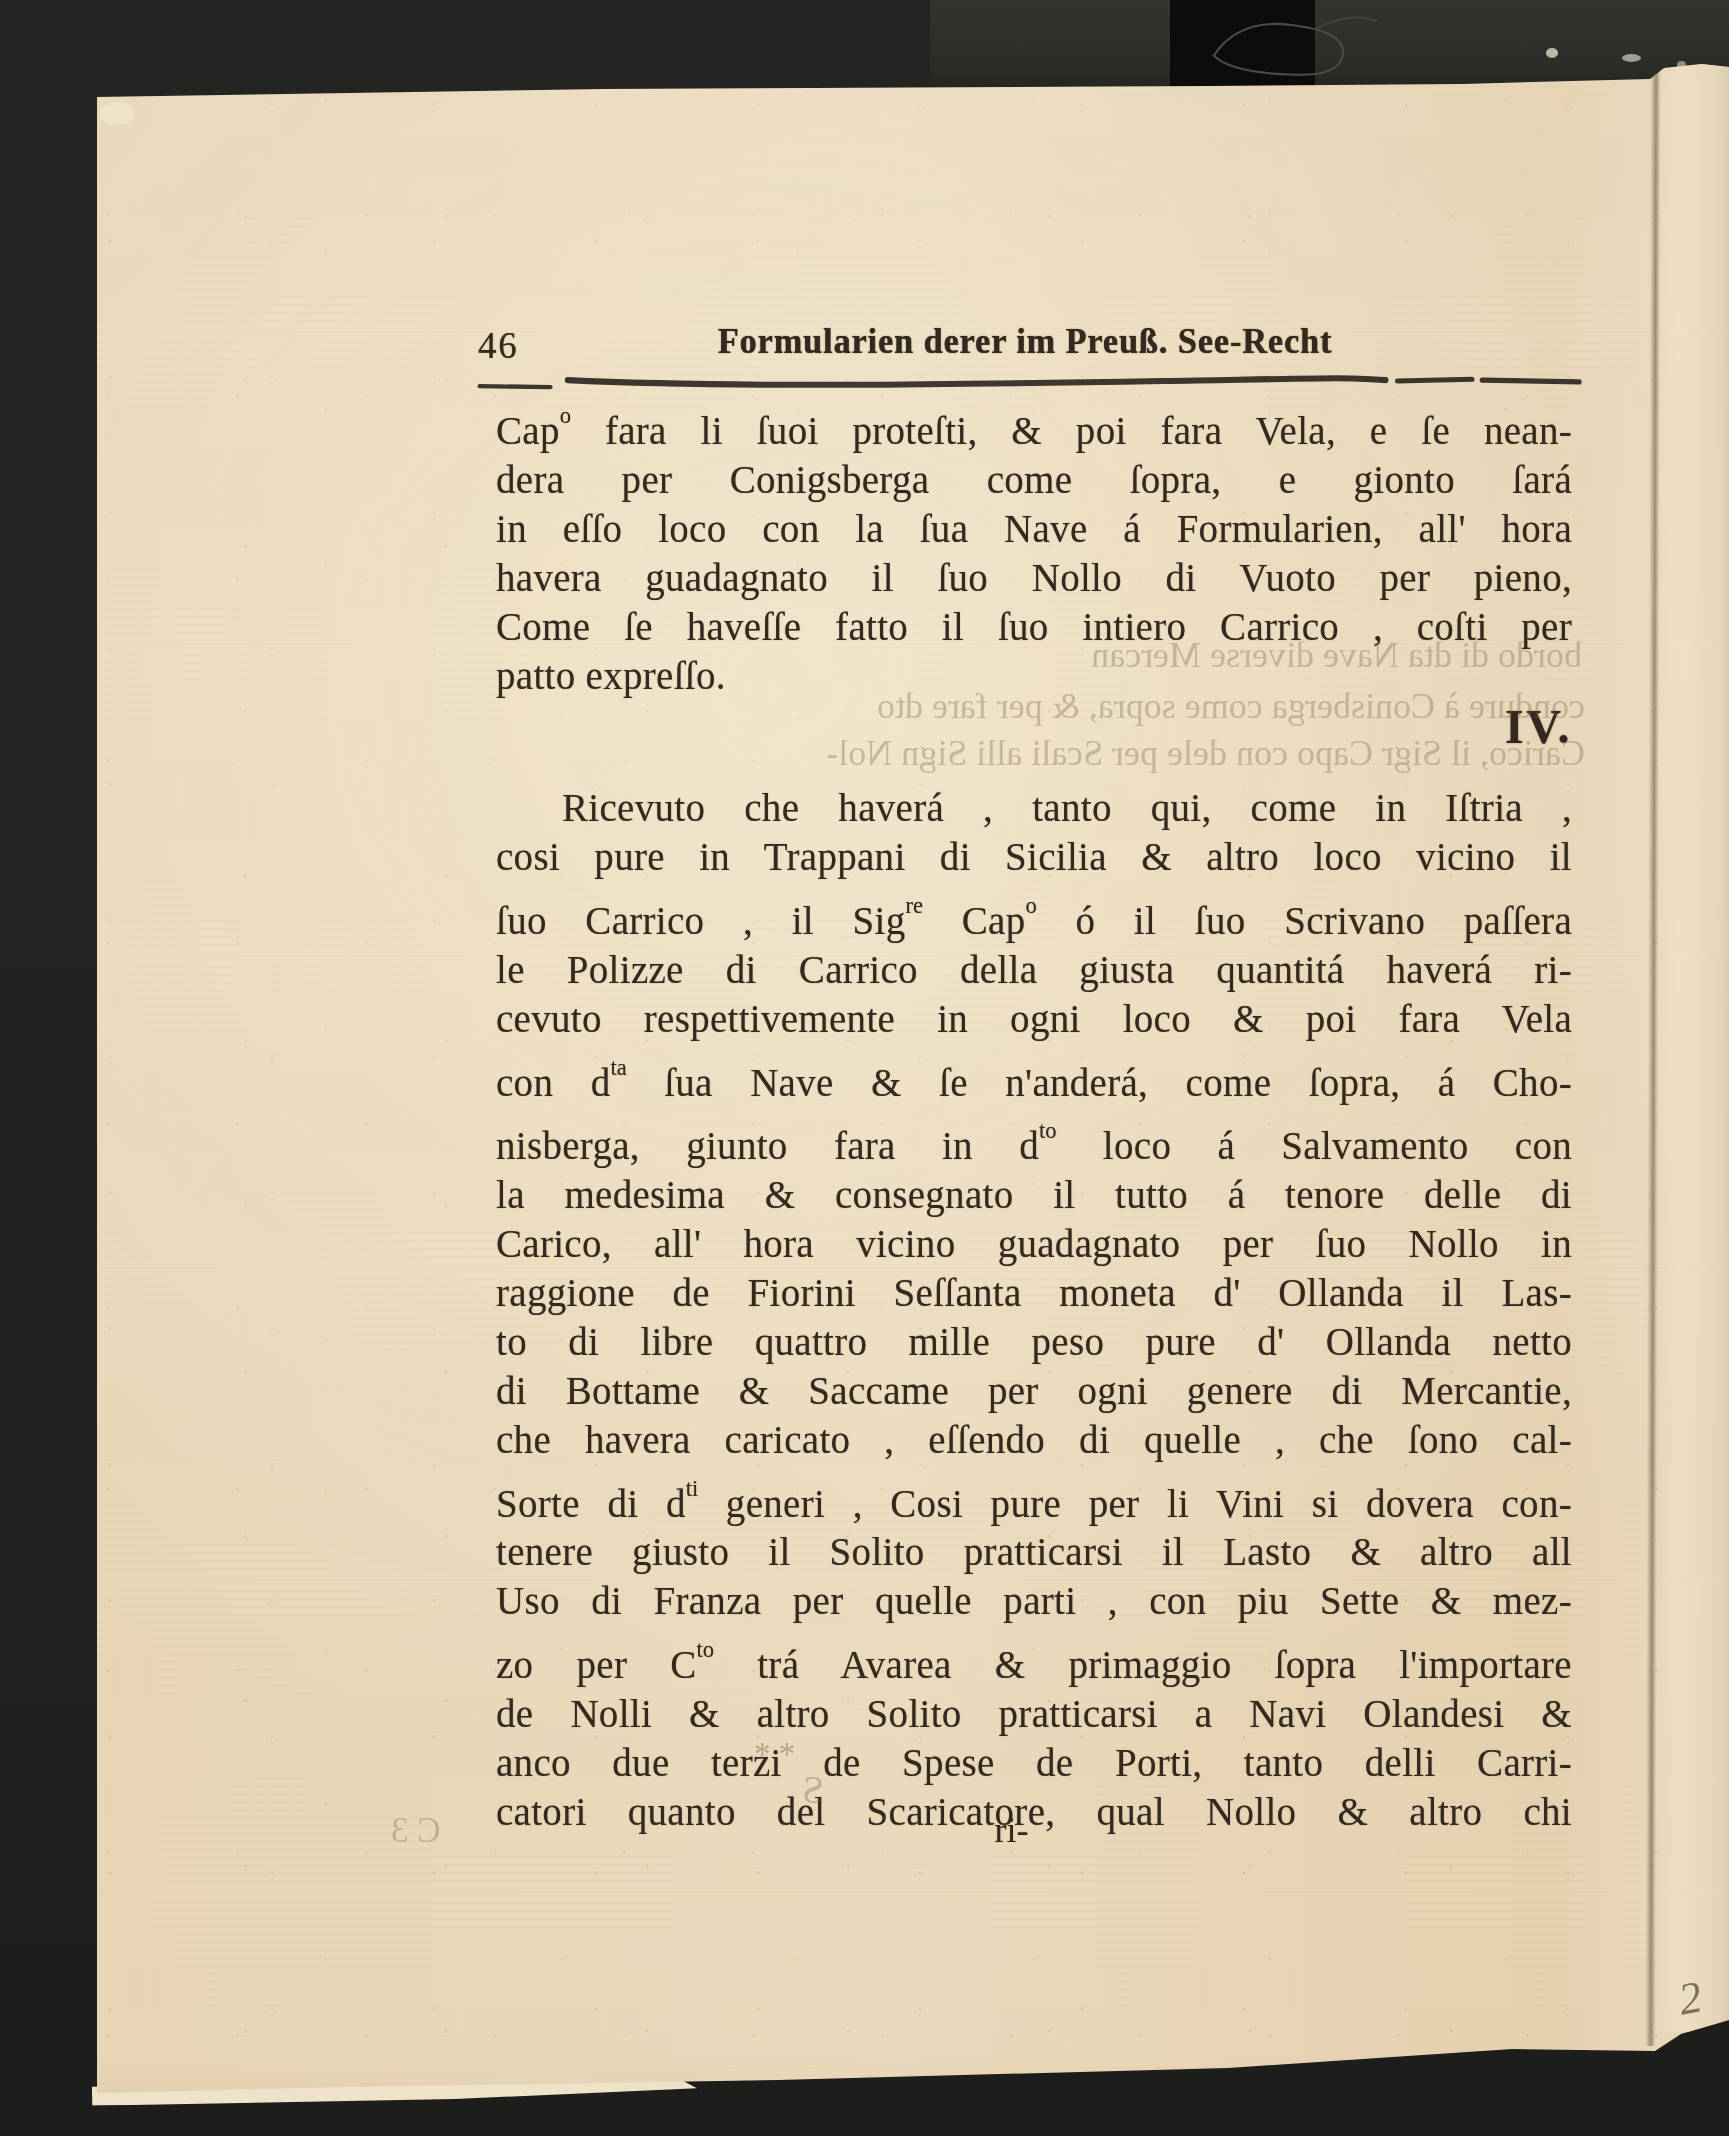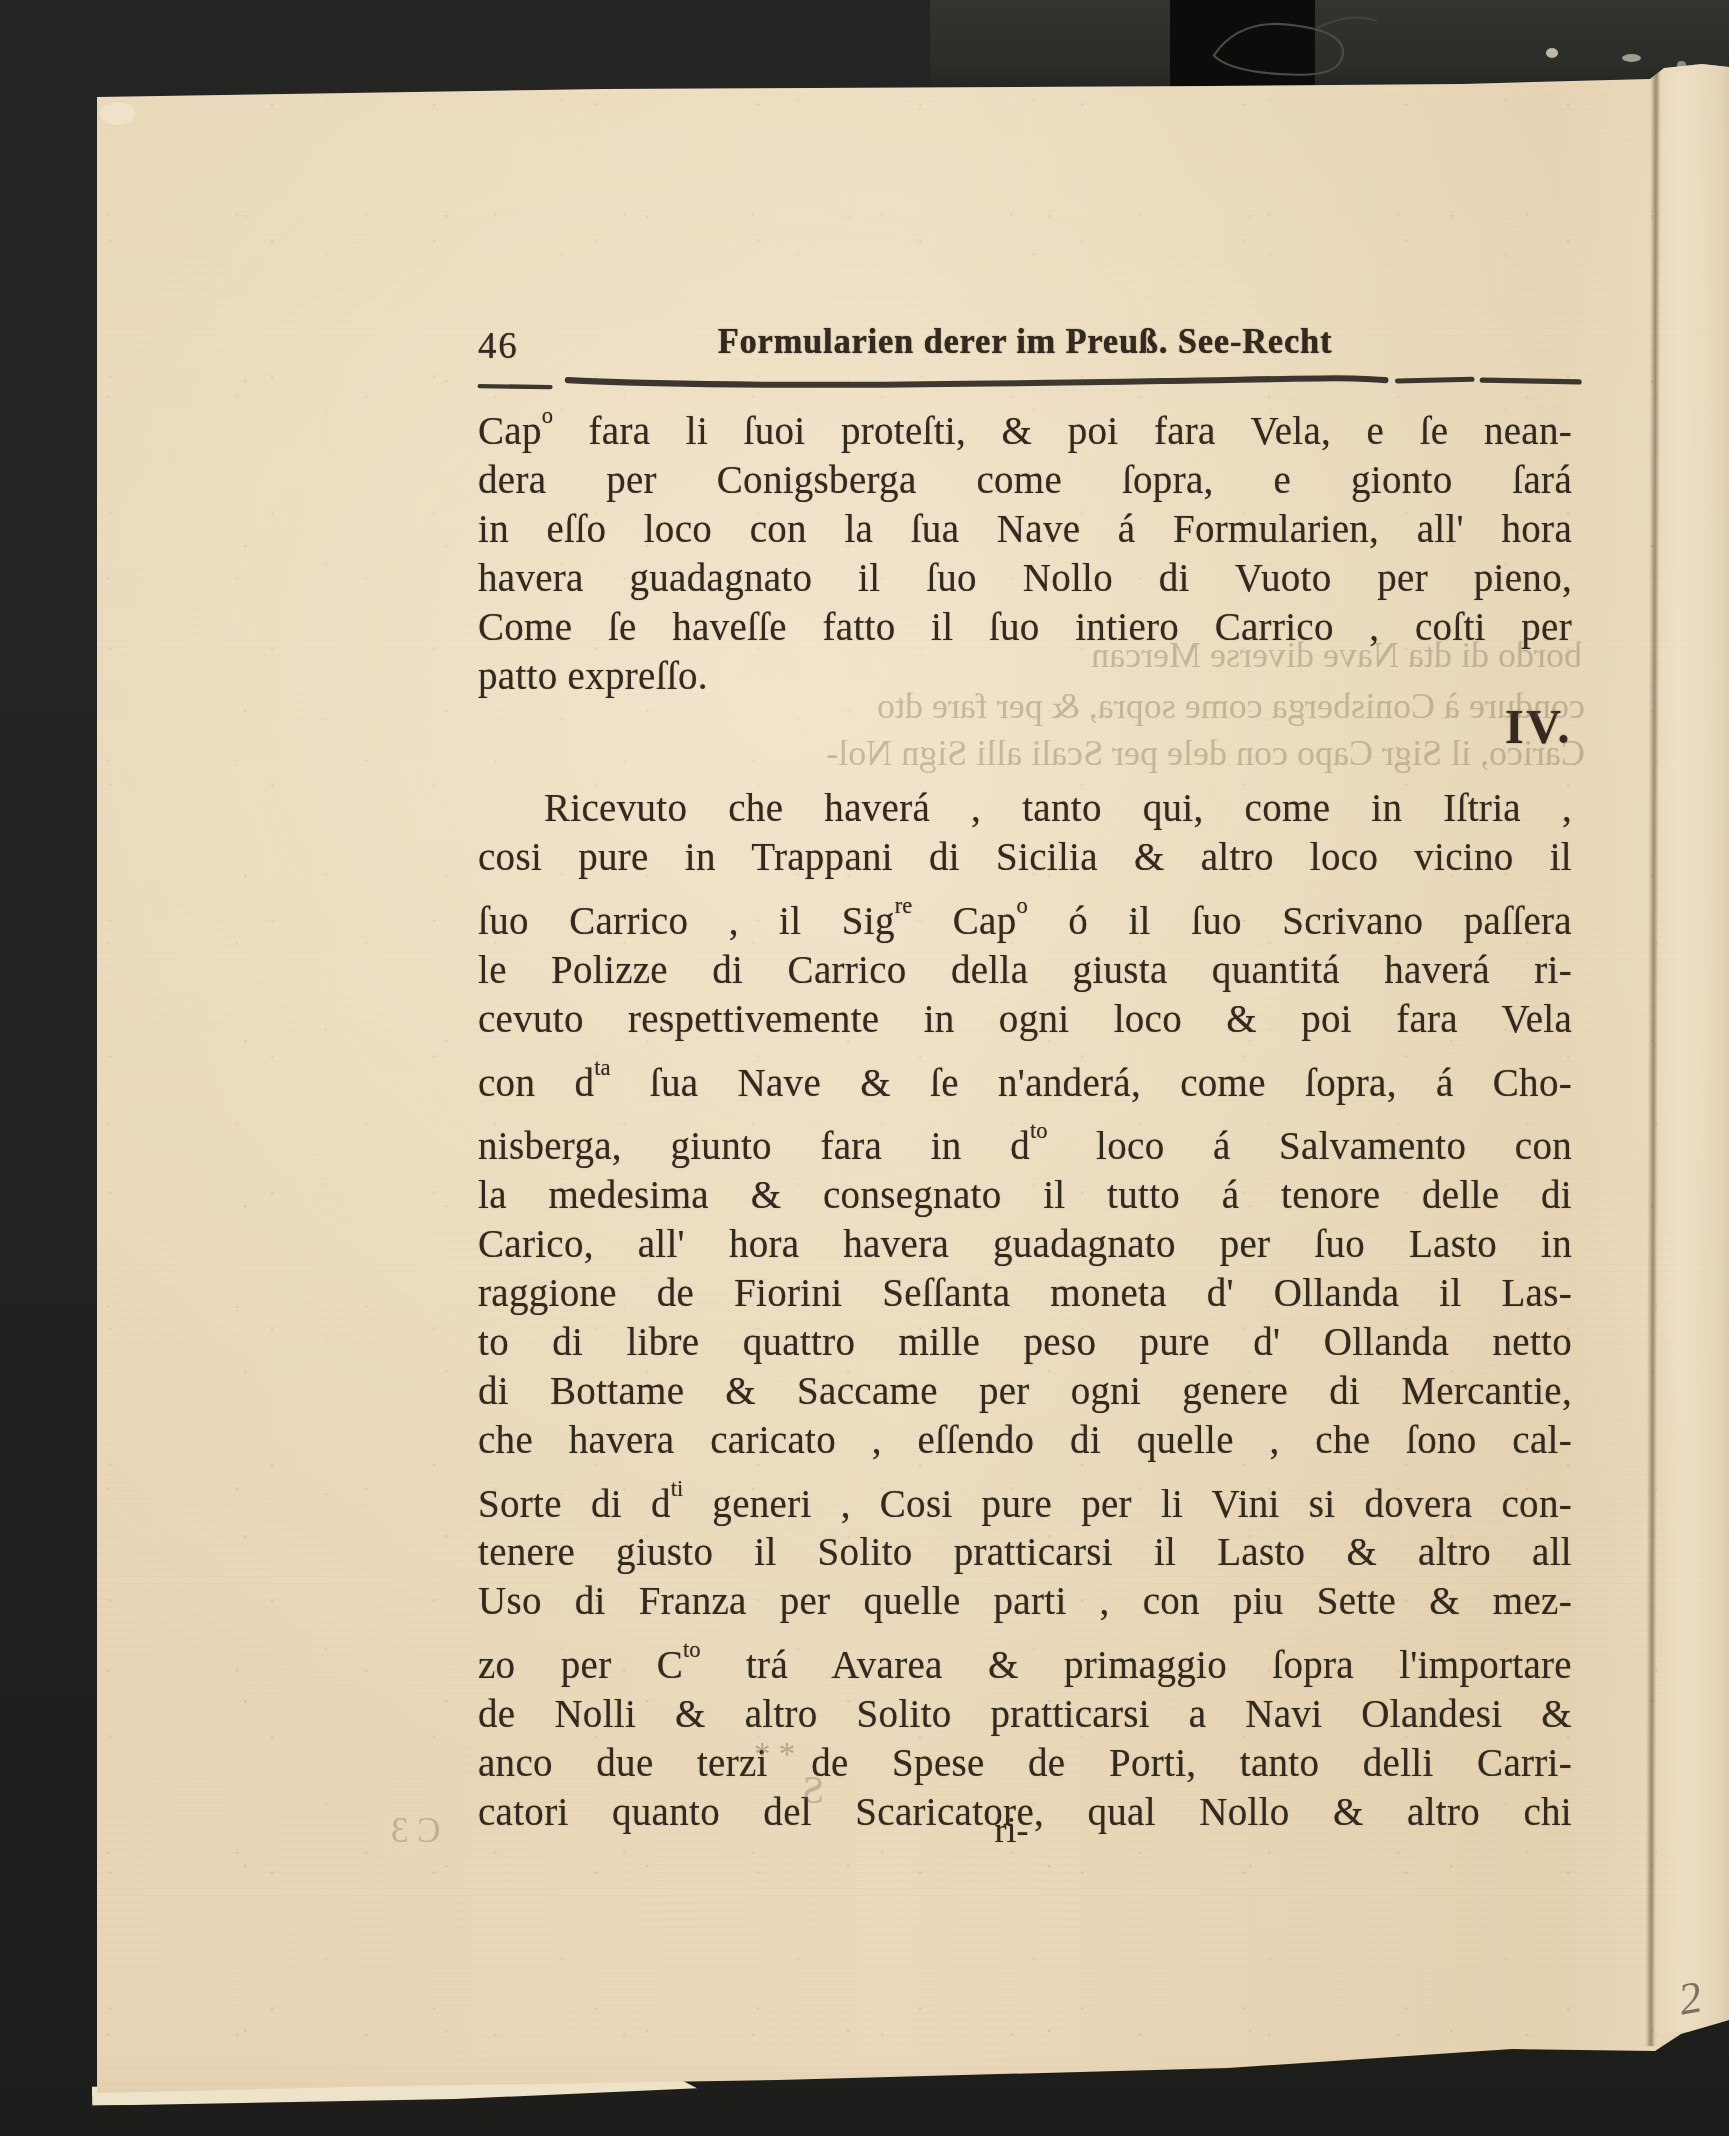--- a/index.html
+++ b/index.html
@@ -55,21 +55,21 @@
   .running-title{display:block;text-align:center;font-size:35px;font-weight:bold;
     letter-spacing:0.9px;transform:scaleX(.98);
     text-shadow:0 0 1.2px rgba(46,38,28,.8),0.5px 0 0 rgba(46,38,28,.5);}
   .rule{position:absolute;left:471px;top:368px;}
   
   .para{position:absolute;left:478px;width:1094px;}
   .p1{top:391px;}
   .p2{top:783px;}
   .line{font-size:39px;line-height:49px;letter-spacing:0.3px;
     text-align:justify;text-align-last:justify;white-space:nowrap;
-    text-shadow:0 0 1px rgba(52,43,33,.5);}
+    text-shadow:0 0 1px rgba(52,43,33,.5);margin-left:18px;}
   .line.short{text-align-last:left;}
   .p2 .line:first-child{text-indent:66px;}
   .line sup{font-size:58%;vertical-align:42%;letter-spacing:0;}
   .heading{position:absolute;left:478px;top:699px;width:1094px;text-align:right;
     font-size:48px;font-weight:bold;letter-spacing:2.6px;
     text-shadow:0 0 1.3px rgba(46,38,28,.7);}
   .catchword{position:absolute;left:470px;top:1809px;width:1083px;text-align:center;
     font-size:36px;text-shadow:0 0 1px rgba(52,43,33,.5);}
   
   .ghost{position:absolute;color:rgba(108,92,66,.32);font-size:36px;white-space:nowrap;
@@ -134,21 +134,21 @@
 
     <div class="para p2">
         <div class="line">Ricevuto che haverá , tanto qui, come in Iſtria ,</div>
         <div class="line">cosi pure in Trappani di Sicilia &amp; altro loco vicino il</div>
         <div class="line">ſuo Carrico , il Sig<sup>re</sup> Cap<sup>o</sup> ó il ſuo Scrivano paſſera</div>
         <div class="line">le Polizze di Carrico della giusta quantitá haverá ri-</div>
         <div class="line">cevuto respettivemente in ogni loco &amp; poi fara Vela</div>
         <div class="line">con d<sup>ta</sup> ſua Nave &amp; ſe n'anderá, come ſopra, á Cho-</div>
         <div class="line">nisberga, giunto fara in d<sup>to</sup> loco á Salvamento con</div>
         <div class="line">la medesima &amp; consegnato il tutto á tenore delle di</div>
-        <div class="line">Carico, all' hora havera guadagnato per ſuo Lasto in</div>
+        <div class="line">Carico, all' hora vicino guadagnato per ſuo Nollo in</div>
         <div class="line">raggione de Fiorini Seſſanta moneta d' Ollanda il Las-</div>
         <div class="line">to di libre quattro mille peso pure d' Ollanda netto</div>
         <div class="line">di Bottame &amp; Saccame per ogni genere di Mercantie,</div>
         <div class="line">che havera caricato , eſſendo di quelle , che ſono cal-</div>
         <div class="line">Sorte di d<sup>ti</sup> generi , Cosi pure per li Vini si dovera con-</div>
         <div class="line">tenere giusto il Solito pratticarsi il Lasto &amp; altro all</div>
         <div class="line">Uso di Franza per quelle parti ,  con piu Sette &amp; mez-</div>
         <div class="line">zo per C<sup>to</sup> trá Avarea &amp; primaggio ſopra l'importare</div>
         <div class="line">de Nolli &amp; altro Solito pratticarsi a Navi Olandesi &amp;</div>
         <div class="line">anco due terzi de Spese de Porti, tanto delli Carri-</div>

